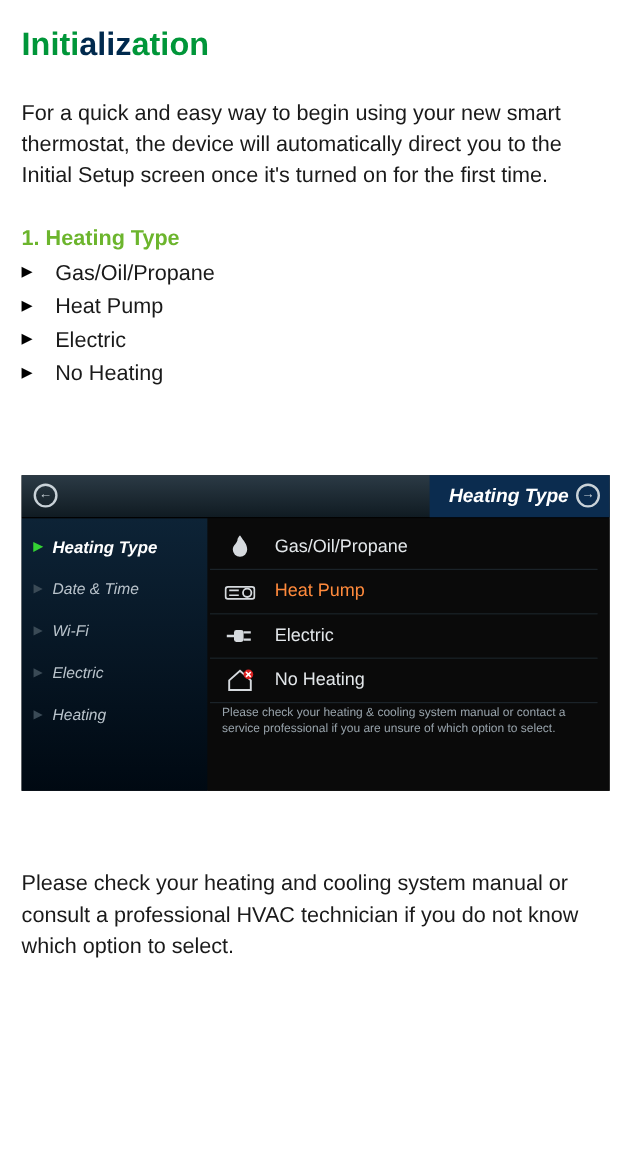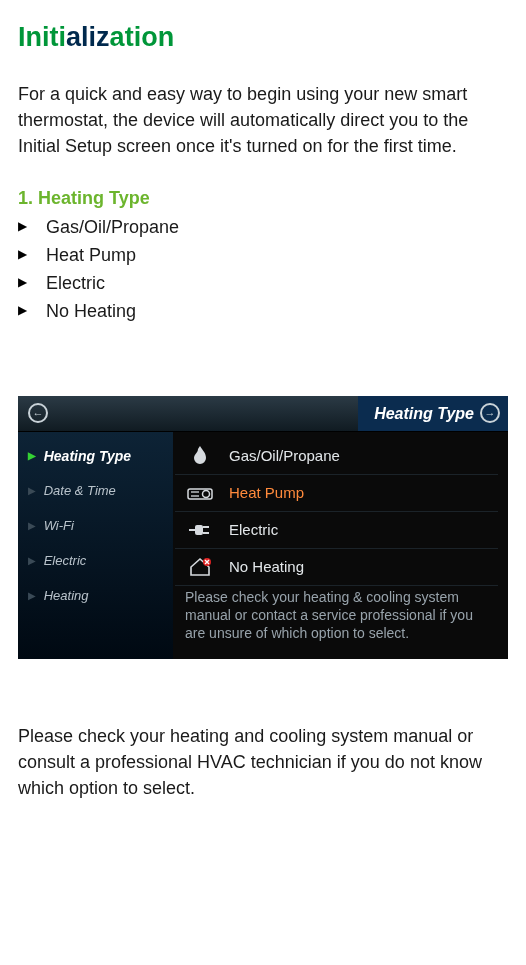--- a/index.html
+++ b/index.html
@@ -152,21 +152,21 @@
     color: #e3e7ea;
   }
   .opt-row:last-of-type { border-bottom: none; }
   .opt-row.sel .opt-label { color: #ff8a3c; }
   .opt-ic {
     width: 30px; height: 22px;
     display:flex; align-items:center; justify-content:center;
     color:#cfd7dd;
   }
   .hint {
-    font-size: 14px;
+    font-size: 10px;
     line-height: 1.3;
     color: #98a3ab;
     padding: 2px 6px 0 10px;
   }
 
   .foot-note { margin-top: 12px; }
 
 </style>
 </head>
 <body>

